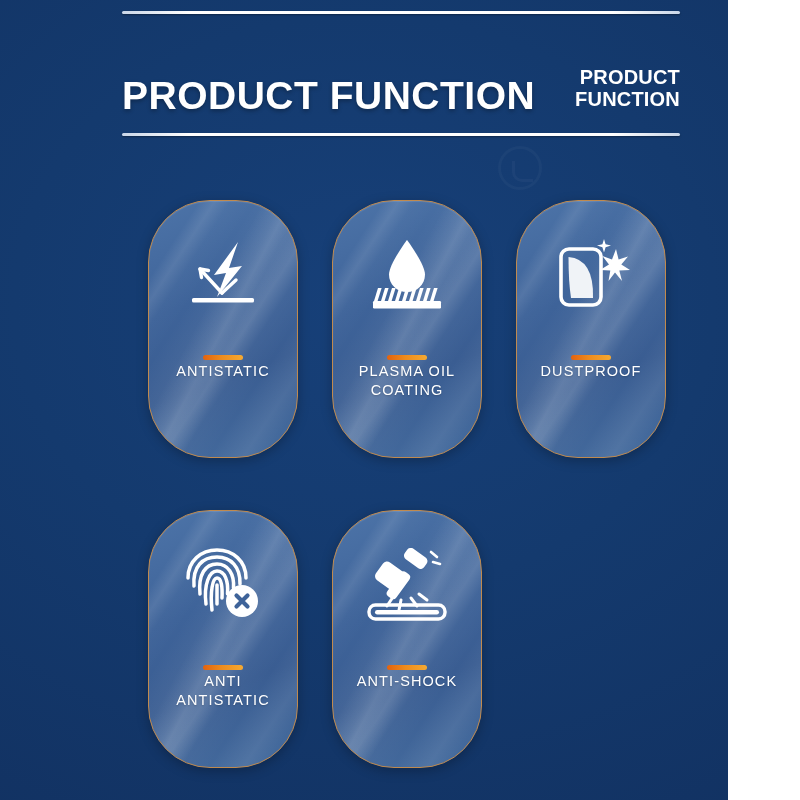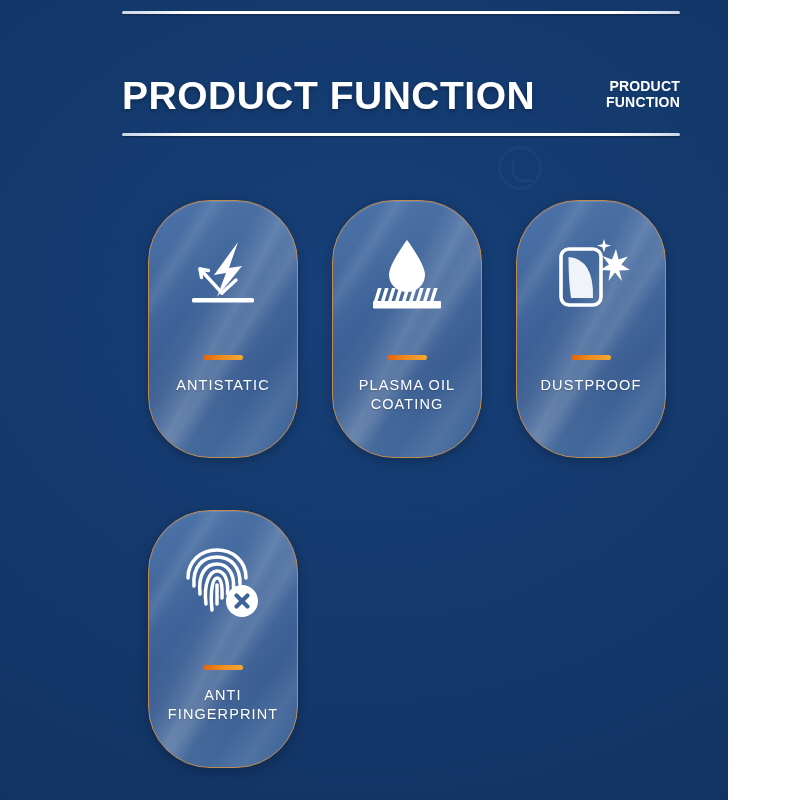--- a/index.html
+++ b/index.html
@@ -70,21 +70,21 @@
   .title-main {
     font-size:39px;
     font-weight:bold;
     color:#ffffff;
     letter-spacing:.5px;
     line-height:1;
     text-shadow:0 2px 4px rgba(0,0,0,.3);
     white-space:nowrap;
   }
   .title-sub {
-    font-size:14px;
+    font-size:20px;
     font-weight:bold;
     color:#ffffff;
     line-height:1.13;
     text-align:right;
     letter-spacing:.2px;
     padding-bottom:4px;
     white-space:nowrap;
   }
 
   
@@ -144,21 +144,21 @@
     z-index:2;
   }
   .divider {
     width:40px; height:5px;
     border-radius:3px;
     background:linear-gradient(90deg,#e2620f 0%, #ef8b1c 45%, #f4a932 100%);
     position:relative; z-index:2;
     margin-top:4px;
   }
   .label {
-    margin-top:16px;
+    margin-top:2px;
     color:#ffffff;
     font-size:14.5px;
     letter-spacing:1.1px;
     text-align:center;
     line-height:1.33;
     position:relative; z-index:2;
     text-shadow:0 1px 2px rgba(0,0,0,.2);
     padding:0 6px;
     white-space:pre-line;
   }
@@ -248,19 +248,36 @@
             <path d="M25 60 C22.5 40 28.5 27 36 27 C44 27 47.5 37 46.5 50"></path>
             <path d="M31 66 C29 48 31.5 34 36 34 C40.5 34 41.5 43 41 54"></path>
             <path d="M36 41 L36 60"></path>
           </g>
           <circle cx="61" cy="57" r="16" fill="#ffffff" stroke="none"></circle>
           <path d="M55.5 51.5 L66.5 62.5 M66.5 51.5 L55.5 62.5" stroke="#3e6399" stroke-width="4.2"></path>
         </svg>
       </div>
       <div class="divider"></div>
       <div class="label">ANTI
-FINGERPRINT</div>
-    </div>
-
+ANTISTATIC</div>
+    </div>
+
+    <div class="card">
+      <div class="icon-wrap">
+        <svg width="88" height="76" viewBox="0 0 88 76" fill="none">
+          <g fill="#ffffff">
+            <rect x="41" y="4" width="24" height="13" rx="4.5" transform="rotate(36 53 10)"></rect>
+            <rect x="14" y="17" width="26" height="22" rx="5" transform="rotate(36 27 28)"></rect>
+            <rect x="30" y="22" width="11" height="30" rx="4" transform="rotate(36 35 37)"></rect>
+            <path d="M68 4 L74 9 M70 14 L77 16" stroke="#ffffff" stroke-width="2.6" stroke-linecap="round"></path>
+            <path d="M30 49 L24 58 M38 52 L36 62 M48 50 L54 58 M56 46 L64 52" stroke="#ffffff" stroke-width="3" stroke-linecap="round"></path>
+            <rect x="6" y="57" width="76" height="14" rx="6.5" fill="none" stroke="#ffffff" stroke-width="3.4"></rect>
+            <rect x="12" y="62" width="64" height="4.5" rx="2.2"></rect>
+          </g>
+        </svg>
+      </div>
+      <div class="divider"></div>
+      <div class="label">ANTI-SHOCK</div>
+    </div>
 
 
   </div>
 </div>
 
 </body></html>

